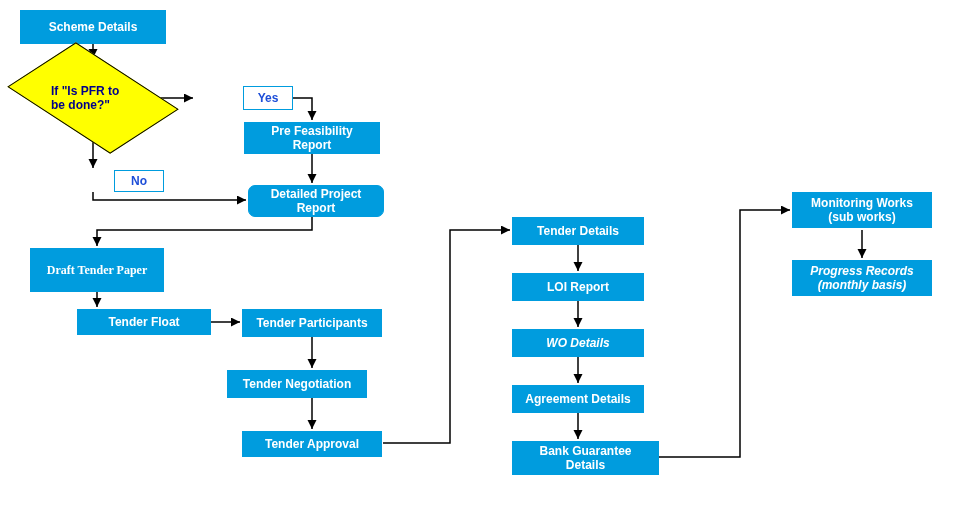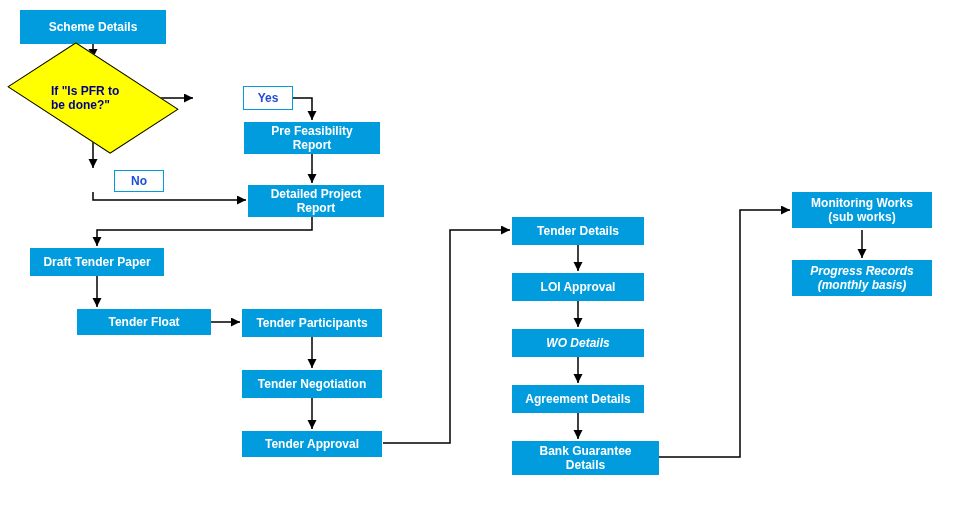--- a/index.html
+++ b/index.html
@@ -126,35 +126,35 @@
   <div class="diamond"></div>
   <div class="diamond-text">If "Is PFR to be done?"</div>
 </div>
 
 <div class="yesno" style="left:197px; top:86px; width:50px; height:24px;">Yes</div>
 
 <div class="yesno" style="left:68px; top:170px; width:50px; height:22px;">No</div>
 
 <div class="box" style="left:244px; top:122px; width:136px; height:32px;">Pre Feasibility Report</div>
 
-<div class="box" style="left:248px; top:185px; width:136px; height:32px;">Detailed Project Report</div>
+<div class="box" style="left:248px; top:185px; width:136px; height:32px;border-radius:7px;">Detailed Project Report</div>
 
-<div class="box" style="left:30px; top:248px; width:134px; height:28px;">Draft Tender Paper</div>
+<div class="box" style="left:30px; top:248px; width:134px; height:44px;font-family:Liberation Serif, serif;">Draft Tender Paper</div>
 
 <div class="box" style="left:30px; top:309px; width:134px; height:26px;margin-left:47px;">Tender Float</div>
 
 <div class="box" style="left:242px; top:309px; width:140px; height:28px;">Tender Participants</div>
 
-<div class="box" style="left:242px; top:370px; width:140px; height:28px;">Tender Negotiation</div>
+<div class="box" style="left:227px; top:370px; width:140px; height:28px;">Tender Negotiation</div>
 
 <div class="box" style="left:242px; top:431px; width:140px; height:26px;">Tender Approval</div>
 
 <div class="box" style="left:512px; top:217px; width:132px; height:28px;">Tender Details</div>
 
-<div class="box" style="left:512px; top:273px; width:132px; height:28px;">LOI Approval</div>
+<div class="box" style="left:512px; top:273px; width:132px; height:28px;">LOI Report</div>
 
 <div class="box" style="left:512px; top:329px; width:132px; height:28px;font-style:italic;">WO Details</div>
 
 <div class="box" style="left:512px; top:385px; width:132px; height:28px;">Agreement Details</div>
 
 <div class="box" style="left:512px; top:441px; width:147px; height:34px;">Bank Guarantee Details</div>
 
 <div class="box" style="left:792px; top:192px; width:140px; height:36px;">Monitoring Works (sub works)</div>
 
 <div class="box" style="left:792px; top:260px; width:140px; height:36px;font-style:italic;">Progress Records (monthly basis)</div>

